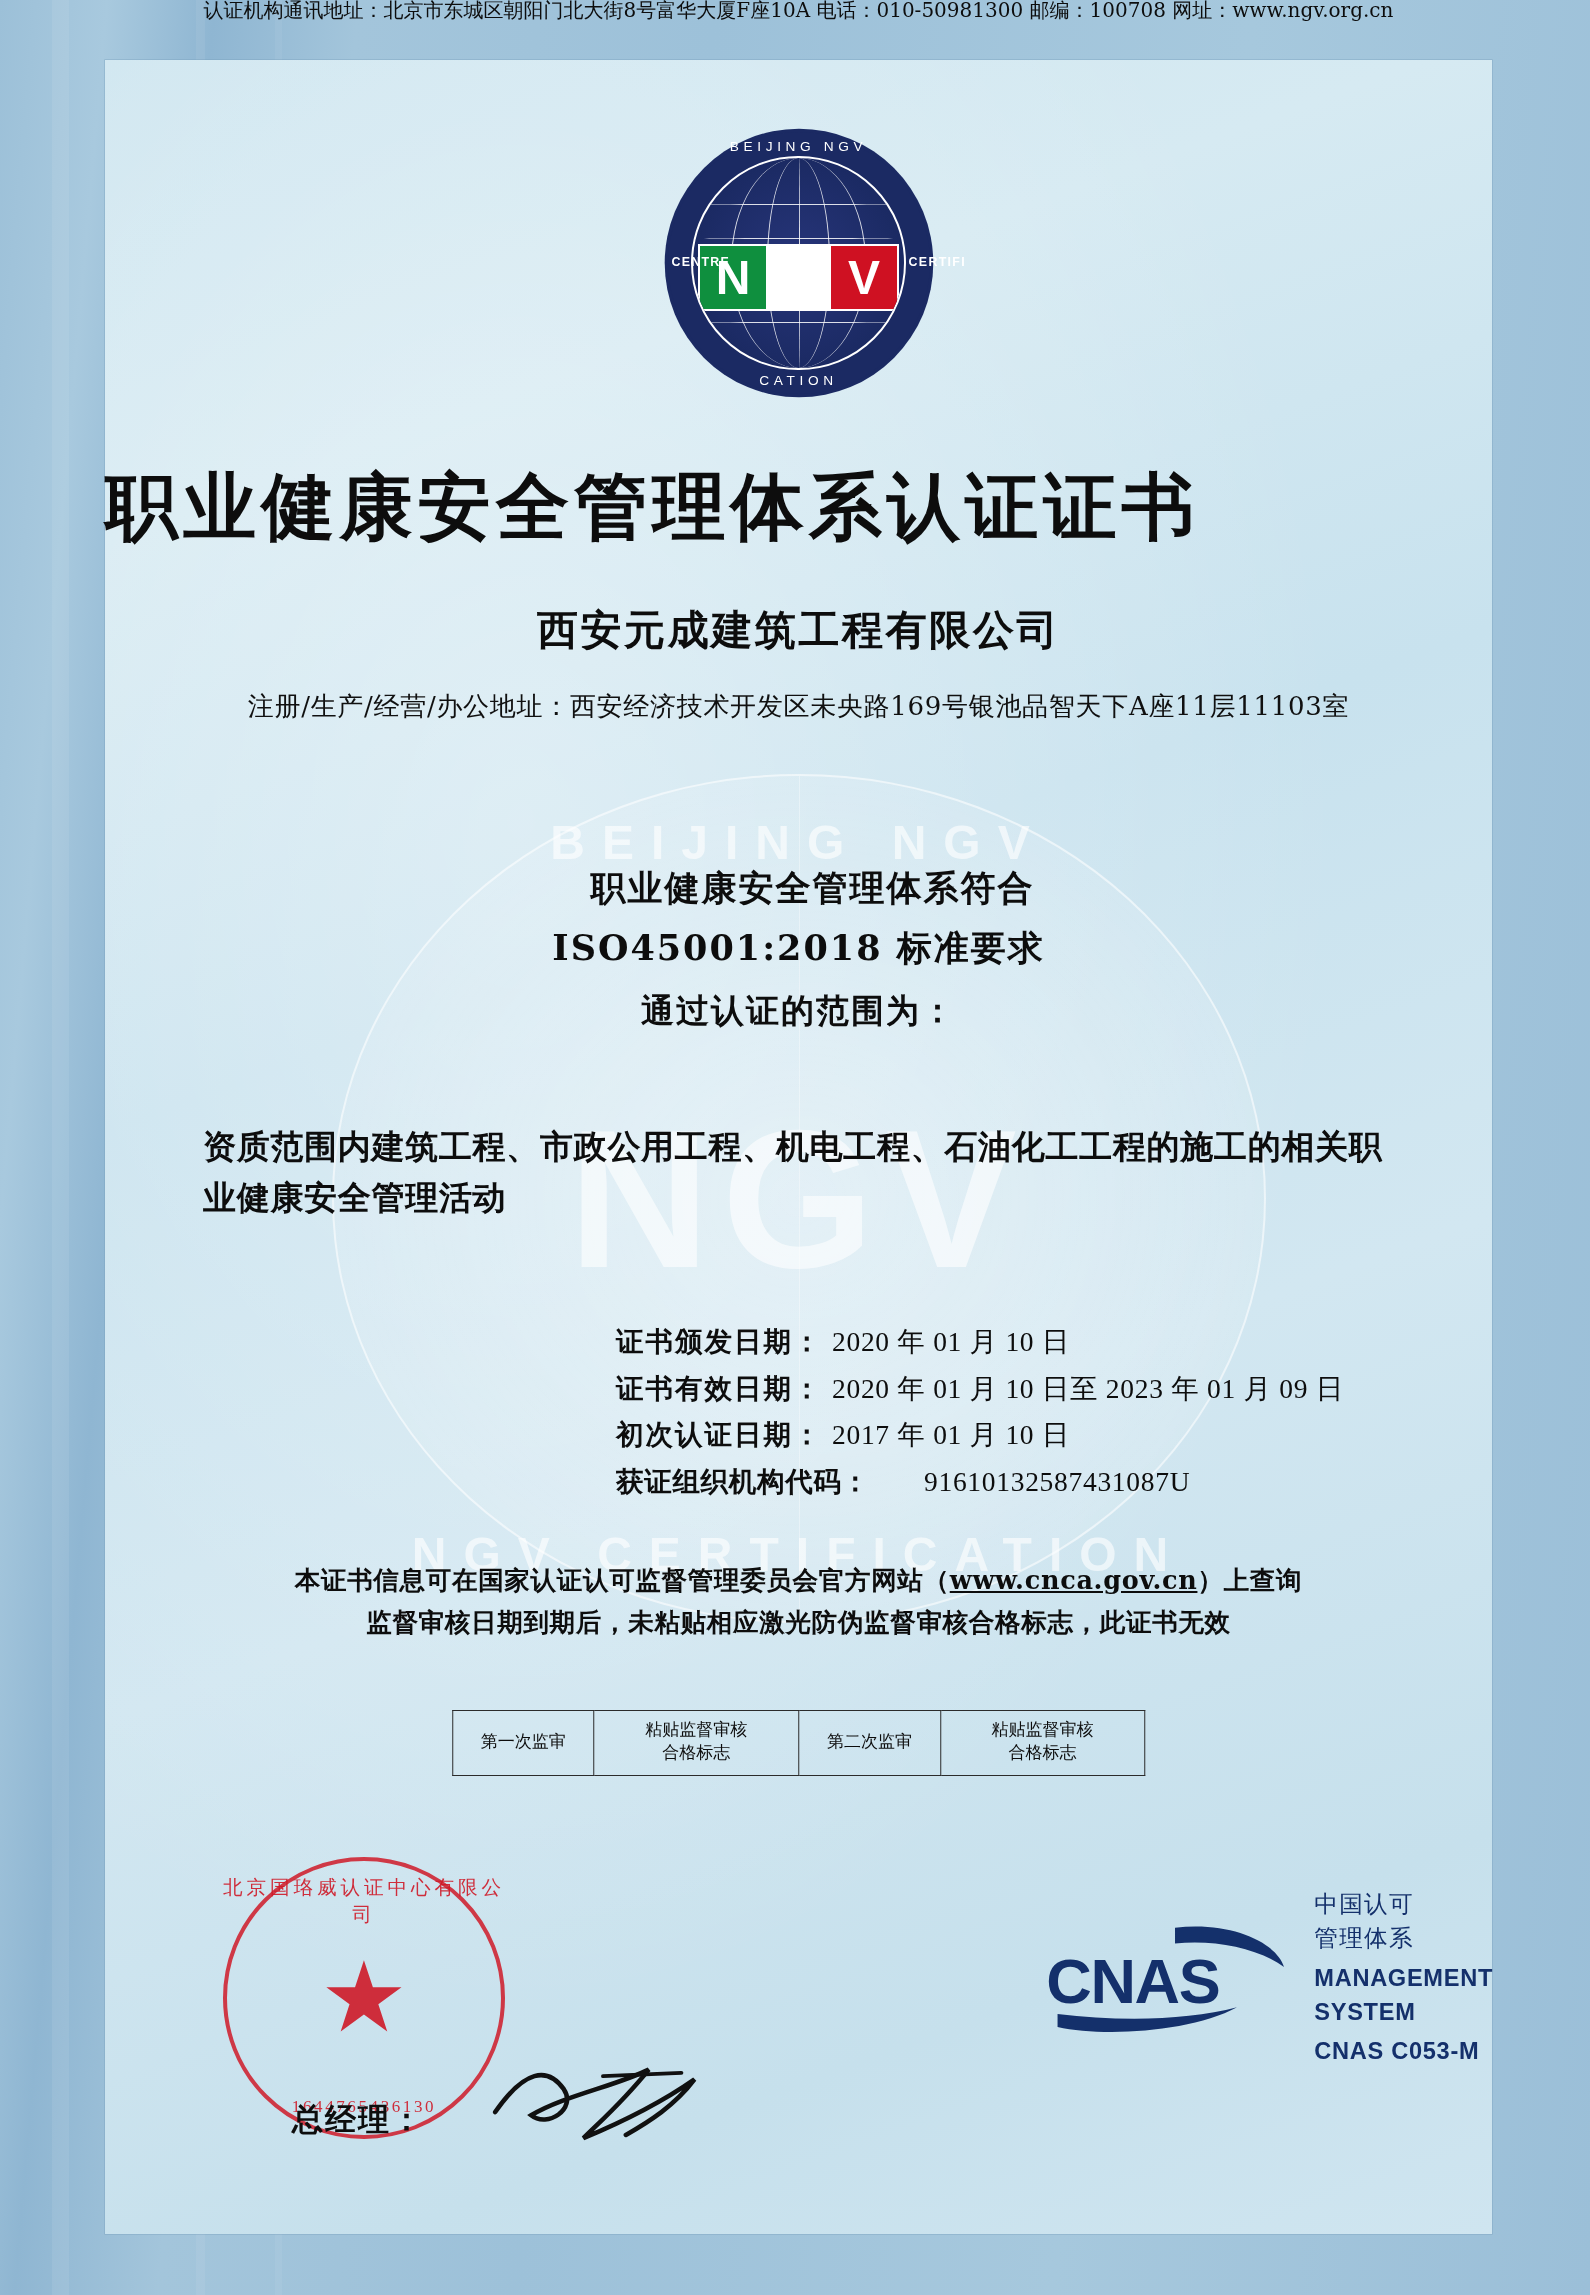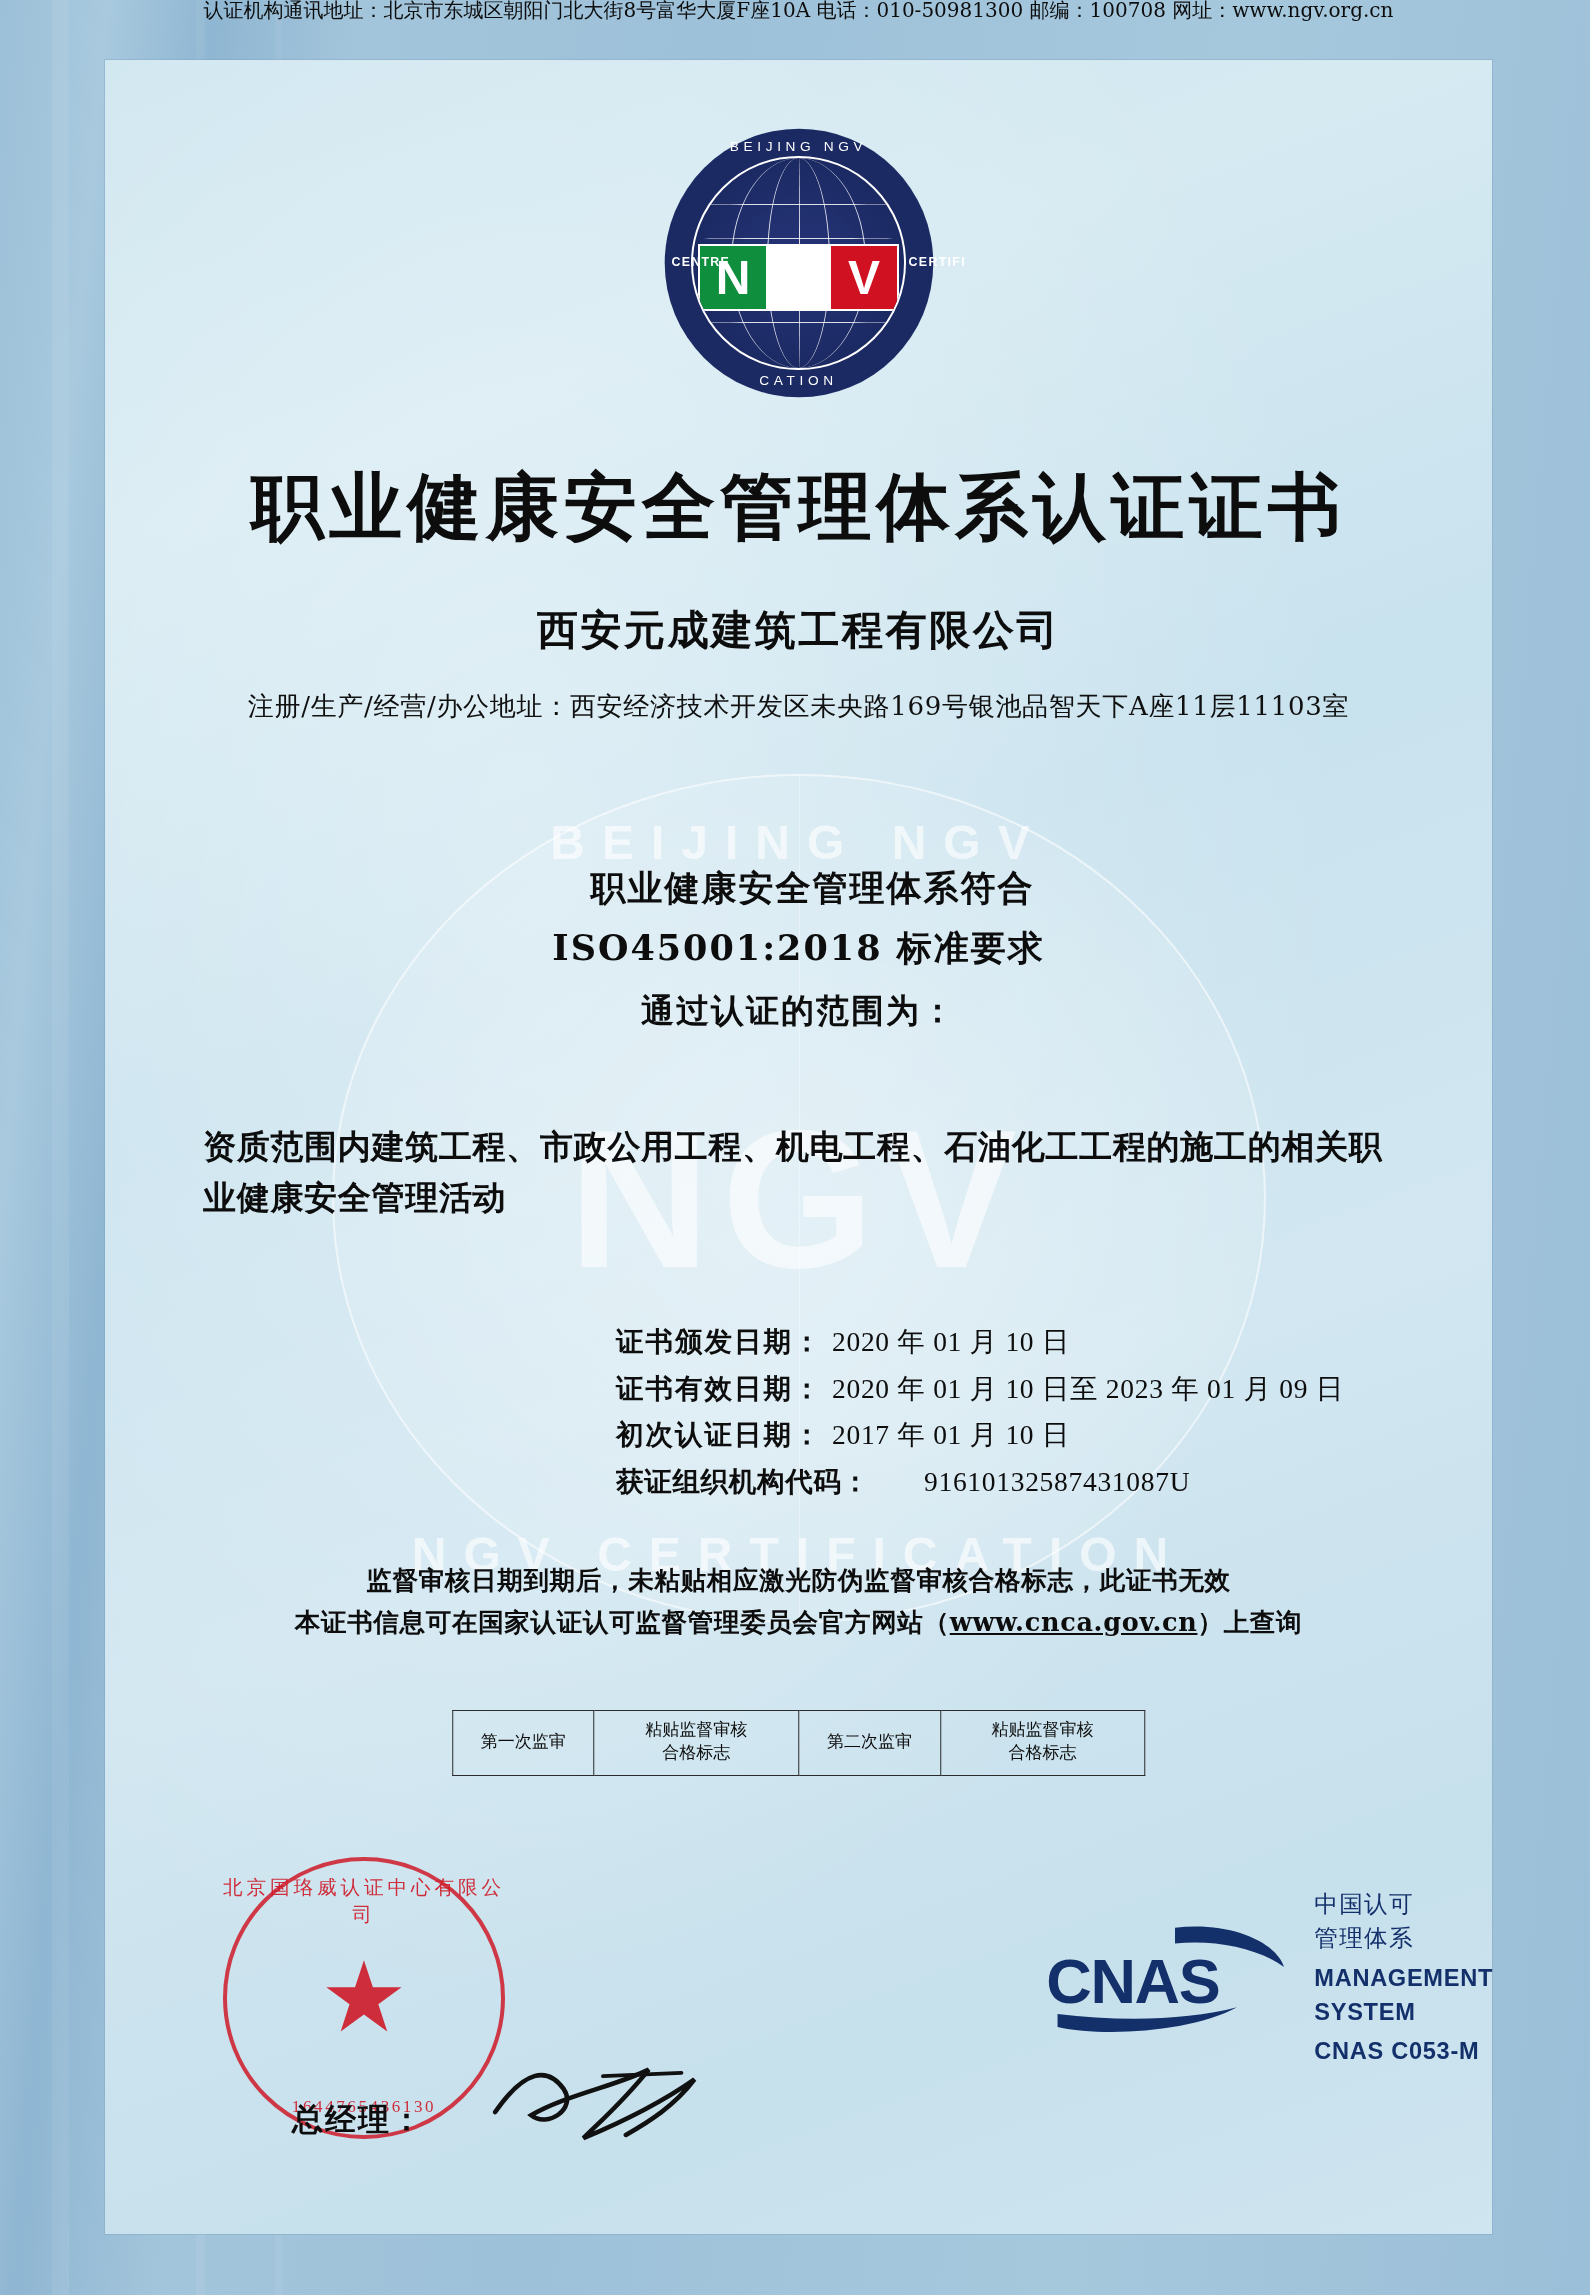--- a/index.html
+++ b/index.html
@@ -172,21 +172,20 @@
     font-weight: bold;
   }
   .logo-side-left { left: 3.9px; }
   .logo-side-right { right: 3.9px; }
 
   
   .main-title {
     position: absolute;
     left: 0; right: 0;
     top: 399px;
-    text-align: center;
     font-family: "DejaVu Serif", serif;
     font-weight: bold;
     font-size: 73px;
     letter-spacing: 5.2px;
     color: #0d0d0d;
   }
   .company {
     position: absolute;
     left: 0; right: 0;
     top: 543px;
@@ -512,24 +511,24 @@
           <div class="info-label">初次认证日期：</div>
           <div class="info-value">2017 年 01 月 10 日</div>
         </div>
         <div class="info-row">
           <div class="info-label wide">获证组织机构代码：</div>
           <div class="info-value">91610132587431087U</div>
         </div>
       </div>
 
       <div class="notes">
-        <div>监督审核日期到期后，未粘贴相应激光防伪监督审核合格标志，此证书无效</div>
         <div>
           <span>本证书信息可在国家认证认可监督管理委员会官方网站（</span><span class="link">www.cnca.gov.cn</span><span>）上查询</span>
         </div>
+        <div>监督审核日期到期后，未粘贴相应激光防伪监督审核合格标志，此证书无效</div>
       </div>
 
       <table class="audit-table">
         <tbody>
             <tr>
           <td class="narrow">第一次监审</td>
           <td class="wide">粘贴监督审核
 合格标志</td>
           <td class="narrow">第二次监审</td>
           <td class="wide">粘贴监督审核

